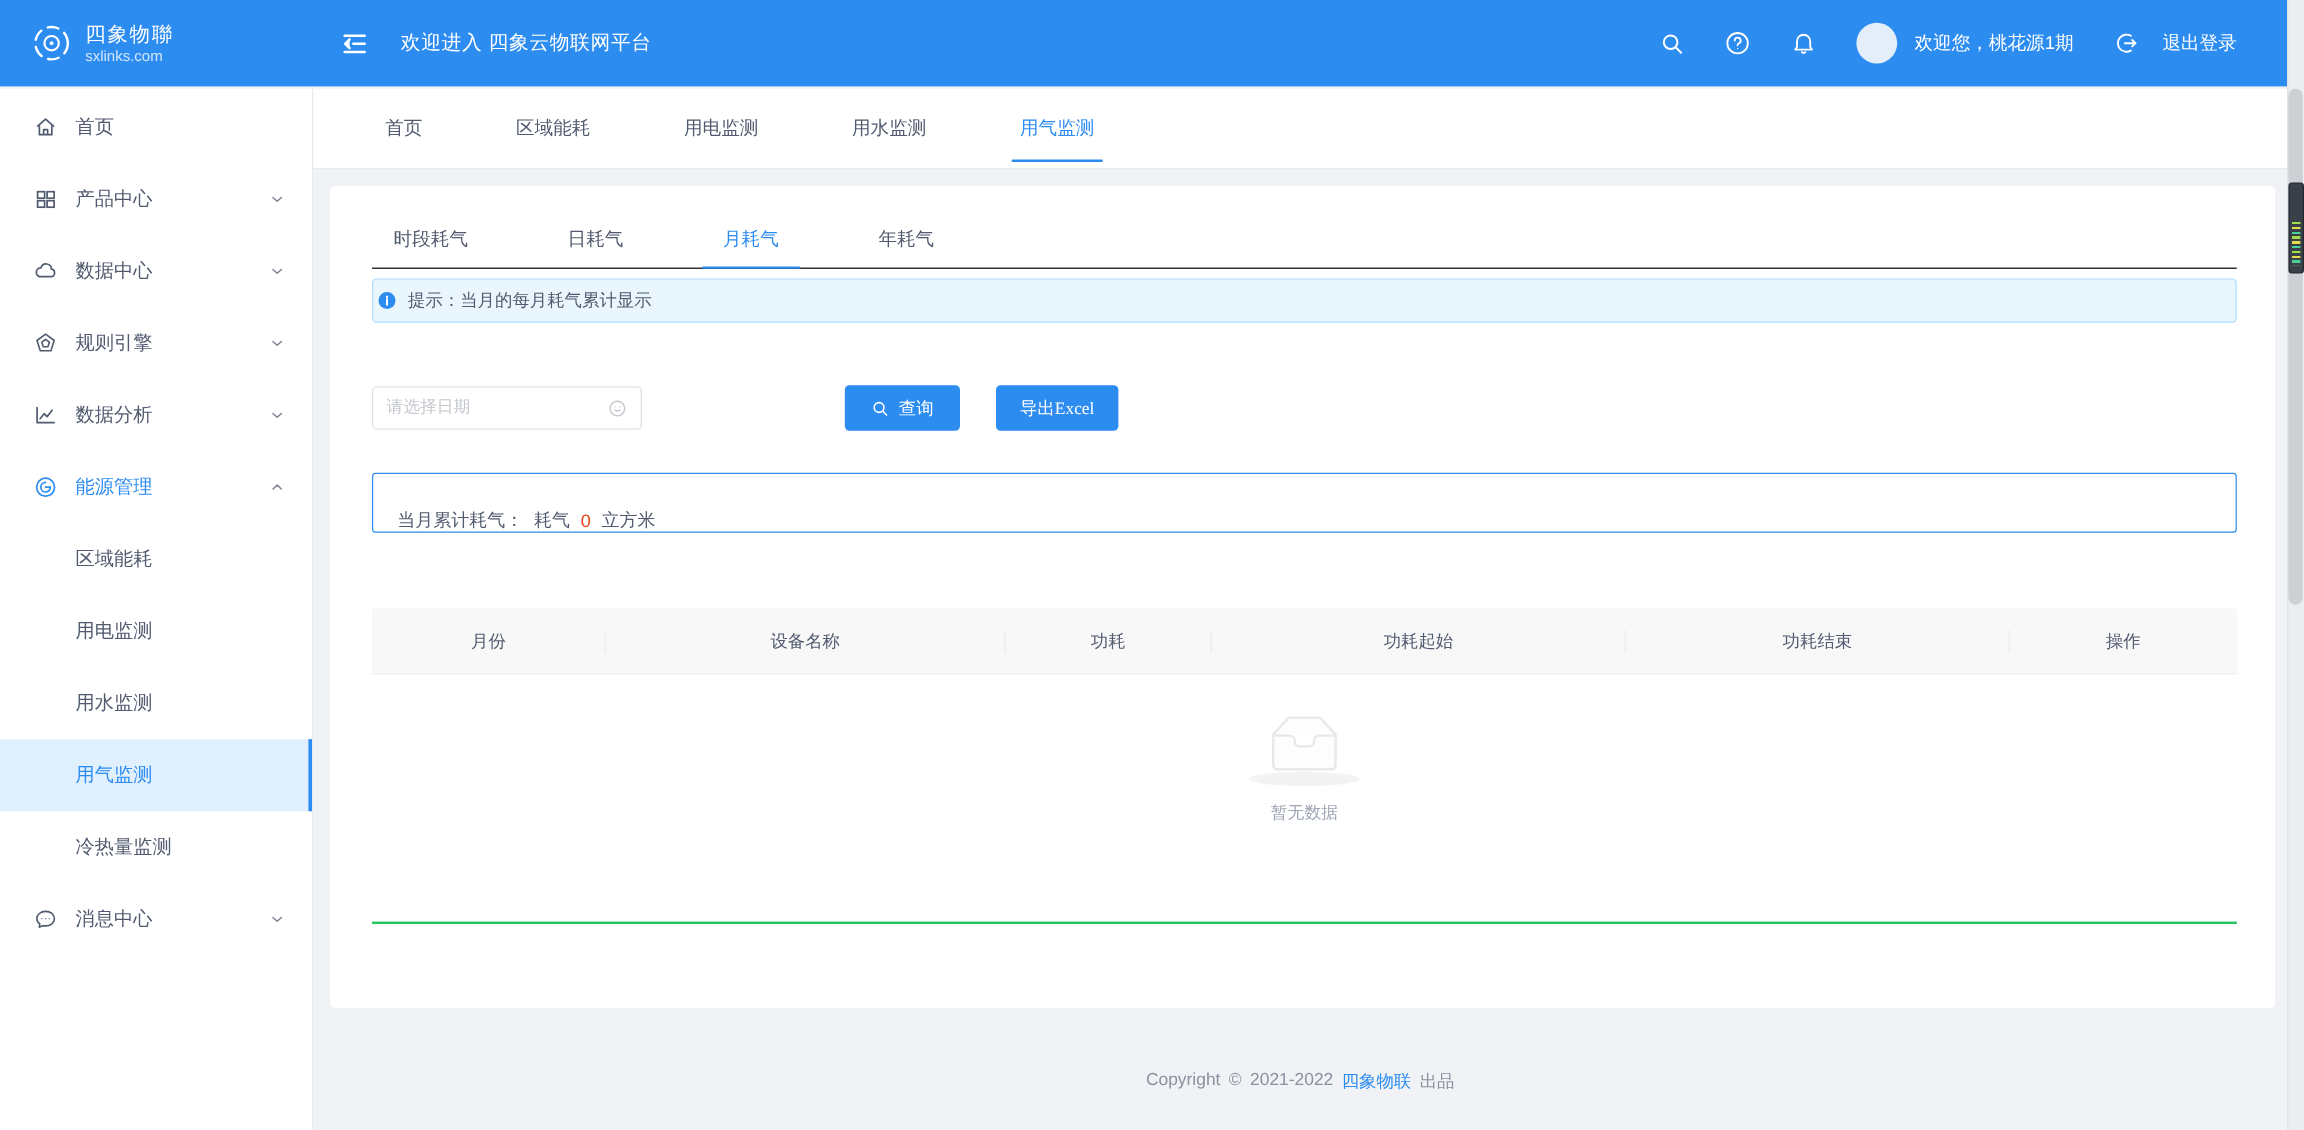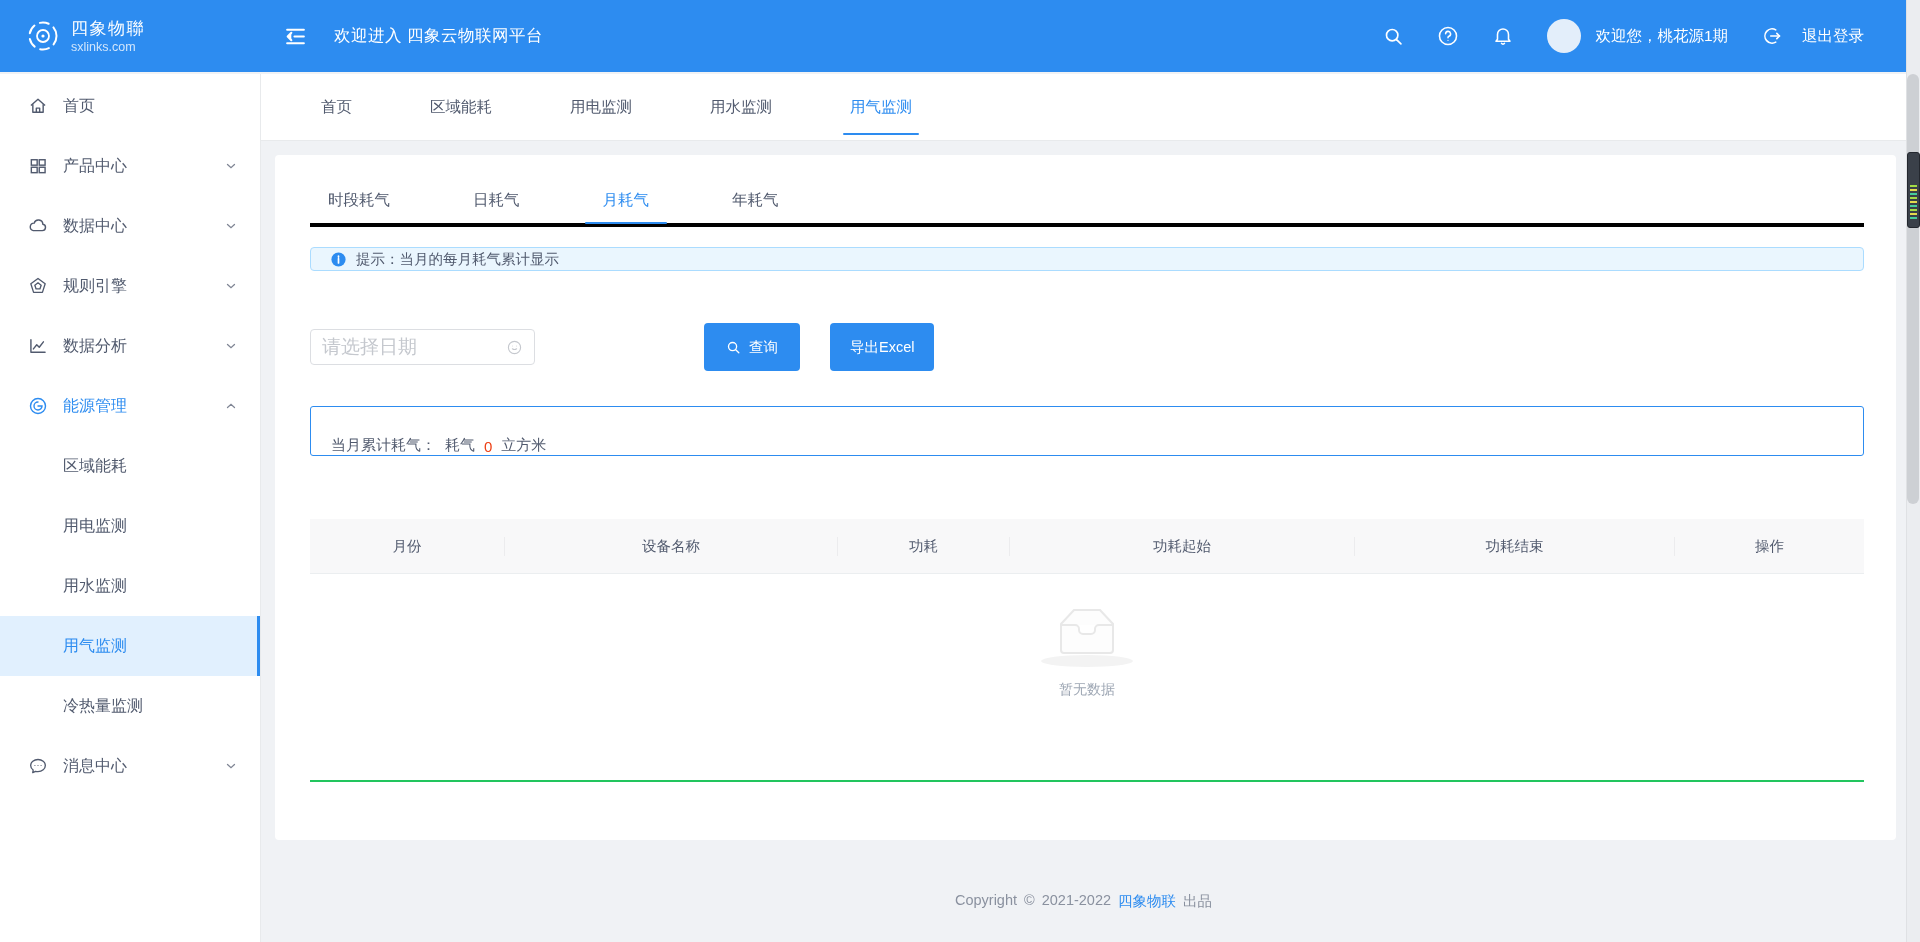--- a/index.html
+++ b/index.html
@@ -60,48 +60,48 @@
   .topnav-item.active { color:#2d8cf0; }
   .topnav-item.active::after {
     content:""; position:absolute; left:-7px; right:-7px; bottom:-17px; height:2px; background:#2d8cf0; border-radius:1px;
   }
 
   
   .card {
     position:absolute; left:275px; top:155px; width:1621px; height:685px;
     background:#fff; border-radius:4px; padding:22px 32px 0 35px;
   }
-  .tabs { display:flex; border-bottom:4px solid #000000; }
+  .tabs { display:flex; border-bottom:1px solid #000000; }
   .tab {
     padding:0 18px; margin-right:47px; line-height:46px; font-size:15.5px;
     color:#515a6e; cursor:pointer; position:relative; white-space:nowrap;
   }
   .tab.active { color:#2d8cf0; }
   .tab.active::after { content:""; position:absolute; left:0; right:0; bottom:-1px; height:2px; background:#2d8cf0; border-radius:1px; }
 
   .alert {
-    margin-top:20px; height:24px; background:#eaf6fe; border:1px solid #abdcff;
-    border-radius:4px; display:flex; align-items:center; padding:0 19px; gap:9px;
+    margin-top:8px; height:37px; background:#eaf6fe; border:1px solid #abdcff;
+    border-radius:4px; display:flex; align-items:center; padding:0 3px; gap:9px;
     font-size:14.5px; color:#515a6e;
   }
 
   .controls { margin-top:52px; display:flex; align-items:center; }
   .date-input {
     width:225px; height:36px; border:1px solid #dcdee2; border-radius:4px;
     display:flex; align-items:center; padding:0 11px; background:#fff; cursor:pointer;
   }
   .date-input input {
-    border:none; outline:none; flex:1; font-size:19px; color:#4c1d95; min-width:0;
-    font-family:Liberation Sans, sans-serif; background:transparent;
+    border:none; outline:none; flex:1; font-size:14px; color:#4c1d95; min-width:0;
+    font-family:Liberation Mono, monospace; background:transparent;
   }
   .date-input input::placeholder { color:#c5c8ce; }
   .btn {
-    height:48px; border:none; border-radius:4px; background:#2d8cf0; color:#fff;
+    height:38px; border:none; border-radius:4px; background:#2d8cf0; color:#fff;
     font-size:14.5px; display:flex; align-items:center; justify-content:center;
-    cursor:pointer; font-family:Liberation Sans, sans-serif;
+    cursor:pointer; font-family:Liberation Serif, serif;
   }
   .btn-query { margin-left:169px; padding:0 22px; gap:8px; }
   .btn-export { margin-left:30px; padding:0 20px; }
 
   .summary {
     margin-top:35px; height:50px; border:1px solid #2d8cf0; border-radius:3px;
     display:flex; align-items:flex-end; padding:0 20px; gap:9px; font-size:15px; color:#515a6e;
   }
   .summary .red { color:#ed3f14; }
 

